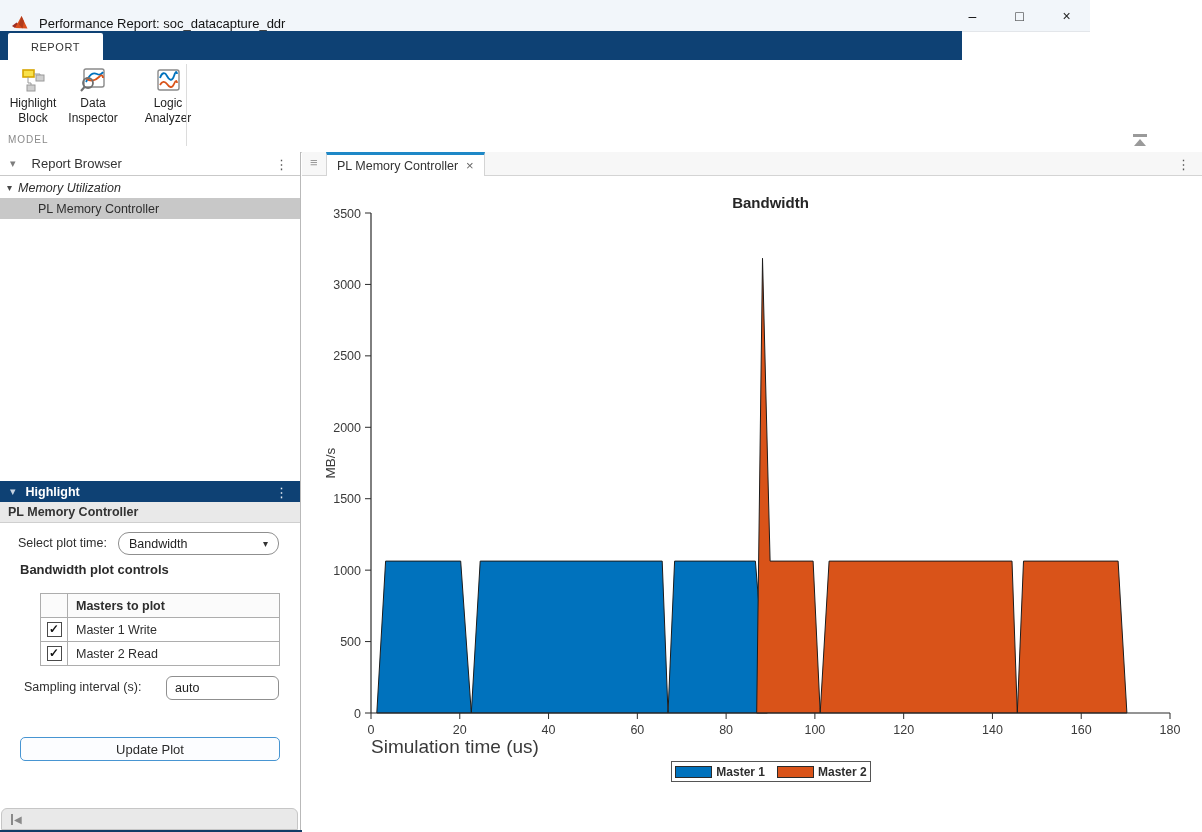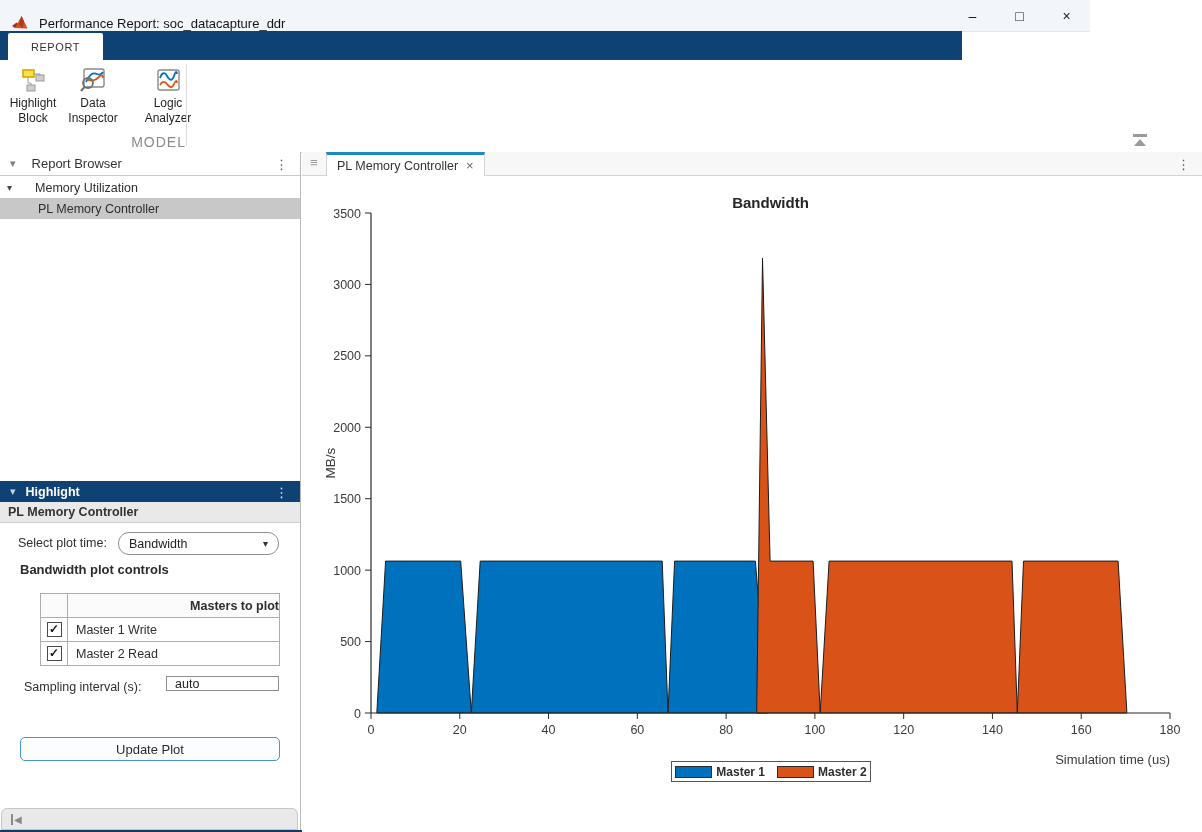--- a/index.html
+++ b/index.html
@@ -16,22 +16,22 @@
   
   .ribbon{position:absolute;left:0;top:31px;width:962px;height:29px;background:#0e4174;}
   .report-tab{position:absolute;left:8px;top:2px;width:95px;height:27px;background:#fff;
               display:flex;align-items:center;justify-content:center;font-size:11px;
               letter-spacing:.6px;color:#333;border-radius:2px 2px 0 0;}
   .toolbar{position:absolute;left:0;top:60px;width:1158px;height:92px;background:#fff;
            border-bottom:1px solid #d6d6d6;}
   .tool-btn{position:absolute;top:6px;width:58px;text-align:center;}
   .tool-btn .t-icon{display:block;margin:0 auto 2px auto;width:28px;height:28px;}
   .tool-btn .t-label{font-size:12px;line-height:15px;color:#1f1f1f;}
-  .group-label{position:absolute;left:0;top:74px;width:186px;text-align:right;font-size:14px;
-               letter-spacing:1px;color:#8a8a8a;}
+  .group-label{position:absolute;left:0;top:74px;width:186px;text-align:left;font-size:10px;
+               letter-spacing:1px;color:#8a8a8a;padding-left:8px;}
   .toolbar-divider{position:absolute;left:186px;top:4px;width:1px;height:82px;background:#dcdcdc;}
   .collapse-toolbar{position:absolute;right:10px;top:74px;width:16px;height:12px;}
   .collapse-toolbar .bar{width:14px;height:3px;background:#9a9a9a;margin:0 auto;}
   .collapse-toolbar .tri{width:0;height:0;margin:2px auto 0 auto;border-left:6px solid transparent;
       border-right:6px solid transparent;border-bottom:7px solid #9a9a9a;}
   
   .left-panel{position:absolute;left:0;top:152px;width:301px;bottom:0;background:#fff;
               border-right:1px solid #b9b9b9;box-sizing:border-box;}
   .panel-header{position:absolute;left:0;width:100%;height:24px;border-bottom:1px solid #c9c9c9;
                 display:flex;align-items:center;box-sizing:border-box;background:#fff;}
@@ -54,26 +54,26 @@
   .field-label{position:absolute;font-size:12.5px;color:#2e2e2e;}
   .plot-type-select{position:absolute;left:118px;top:380px;width:161px;height:23px;border:1px solid #8f8f8f;
       border-radius:11px;background:#fff;display:flex;align-items:center;box-sizing:border-box;}
   .plot-type-select .val{margin-left:10px;font-size:12.5px;color:#222;flex:1;}
   .plot-type-select .caret{margin-right:10px;font-size:10px;color:#333;}
   .section-title{position:absolute;left:20px;top:410px;font-size:13px;font-weight:bold;color:#2b2b2b;}
   .masters-table{position:absolute;left:40px;top:441px;width:240px;border:1px solid #8d8d8d;
                  border-collapse:collapse;background:#fff;}
   .masters-table td,.masters-table th{border:1px solid #adadad;font-size:12.5px;color:#2e2e2e;
       height:23px;padding:0 0 0 8px;text-align:left;}
-  .masters-table th{font-weight:bold;background:#fbfbfb;text-align:right;}
+  .masters-table th{font-weight:bold;background:#fbfbfb;}
   .cb-cell{width:26px;text-align:center !important;padding:0 !important;}
   .checkbox{display:inline-block;width:13px;height:13px;border:1px solid #4a4a4a;background:#fff;
             font-size:12px;line-height:12px;font-weight:bold;color:#111;text-align:center;vertical-align:middle;}
-  .sampling-input{position:absolute;left:166px;top:524px;width:113px;height:15px;border:1px solid #8f8f8f;
-      background:#fff;box-sizing:border-box;display:flex;align-items:center;border-radius:0;}
+  .sampling-input{position:absolute;left:166px;top:524px;width:113px;height:24px;border:1px solid #8f8f8f;
+      background:#fff;box-sizing:border-box;display:flex;align-items:center;border-radius:6px;}
   .sampling-input span{margin-left:8px;font-size:12.5px;color:#222;}
   .update-btn{position:absolute;left:20px;top:585px;width:260px;height:24px;border:1px solid #4795d2;
       border-radius:5px;background:#fcfdff;font-size:13px;color:#2b2b2b;display:flex;
       align-items:center;justify-content:center;box-sizing:border-box;}
   .status-bar{position:absolute;left:1px;right:2px;bottom:2px;height:22px;background:#e9e9e9;
       border:1px solid #c6c6c6;border-radius:6px 6px 0 0;display:flex;align-items:center;box-sizing:border-box;}
   .collapse-left{margin-left:9px;display:flex;align-items:center;}
   .collapse-left .vbar{width:2px;height:11px;background:#8a8a8a;}
   .collapse-left .glyph{font-size:10px;color:#8a8a8a;margin-left:1px;}
   .bottom-edge{position:absolute;left:0;bottom:0;width:762px;height:2px;background:#123c66;}
@@ -85,22 +85,22 @@
   .doc-tab{position:absolute;left:24px;top:0;height:24px;background:#fff;border-left:1px solid #d4d4d4;
       border-right:1px solid #d4d4d4;border-top:3px solid #1e88c7;display:flex;align-items:center;
       padding:0 10px;box-sizing:border-box;}
   .doc-tab .tab-label{font-size:12.5px;color:#333;}
   .doc-tab .tab-close{margin-left:8px;font-size:13px;color:#666;}
   .chart-region{position:absolute;left:0;top:24px;width:900px;height:656px;}
   .chart-title{position:absolute;left:69px;top:18px;width:799px;text-align:center;
                font-size:15px;font-weight:bold;color:#262626;}
   .ylabel{position:absolute;left:6px;top:277px;width:50px;height:20px;transform:rotate(-90deg);
           text-align:center;font-size:13.5px;color:#3a3a3a;}
-  .xlabel{position:absolute;left:69px;top:576px;width:799px;text-align:right;
-          font-size:13px;color:#3a3a3a;}
+  .xlabel{position:absolute;left:69px;top:560px;width:799px;text-align:left;
+          font-size:19px;color:#3a3a3a;}
   .legend{position:absolute;left:369px;top:585px;width:200px;height:21px;background:#fff;
           border:1px solid #555;box-sizing:border-box;display:flex;align-items:center;
           justify-content:center;gap:12px;}
   .legend-item{display:flex;align-items:center;gap:4px;}
   .legend-swatch{display:inline-block;width:37px;height:12px;border:1px solid #2b2b2b;box-sizing:border-box;}
   .legend-item span:last-child{font-size:12px;color:#2e2e2e;font-weight:bold;}
   svg text{font-family:"Liberation Sans",sans-serif;}
 </style>
 </head>
 <body>
@@ -169,21 +169,21 @@
 </div>
 
 <div class="left-panel">
   <div class="panel-header rb-header">
     <span class="hdr-arrow">▾</span>
     <span class="hdr-title">Report Browser</span>
     <span class="dots">⋮</span>
   </div>
   <div class="tree-item" style="top:25px;">
     <span class="tw">▾</span>
-    <span style="margin-left:23px;">Memory Utilization</span>
+    <span style="margin-left:6px;font-style:italic;">Memory Utilization</span>
   </div>
   <div class="tree-item selected" style="top:46px;">
     <span style="margin-left:38px;">PL Memory Controller</span>
   </div>
 
   <div class="controls-header">
     <span class="hdr-arrow">▾</span>
     <span class="hdr-title">Highlight</span>
     <span class="dots">⋮</span>
   </div>

